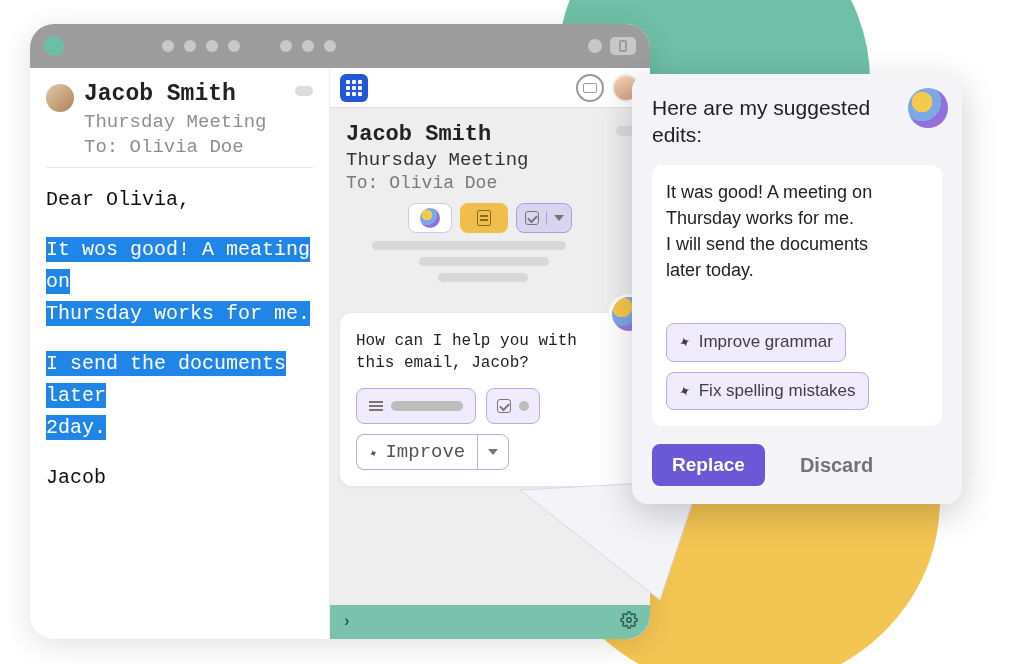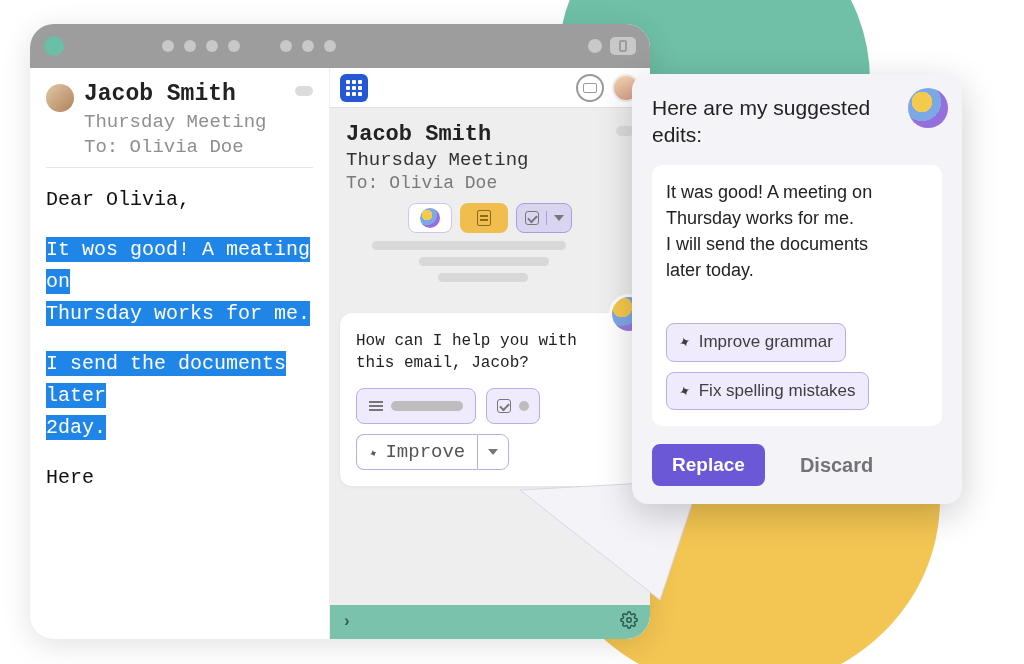--- a/index.html
+++ b/index.html
@@ -289,21 +289,21 @@
       <div class="email-content">
         <p>Dear Olivia,</p>
         <p>
           <span class="sel">It wos good! A meating on</span><br>
           <span class="sel">Thursday works for me.</span>
         </p>
         <p>
           <span class="sel">I send the documents later</span><br>
           <span class="sel">2day.</span>
         </p>
-        <p>Here</p>
+        <p>Jacob</p>
       </div>
     </div>
 
     <div class="assist-pane">
       <div class="assist-toolbar">
         <div class="apps-btn">
           <span></span>
             <span></span>
             <span></span>
             <span></span>

